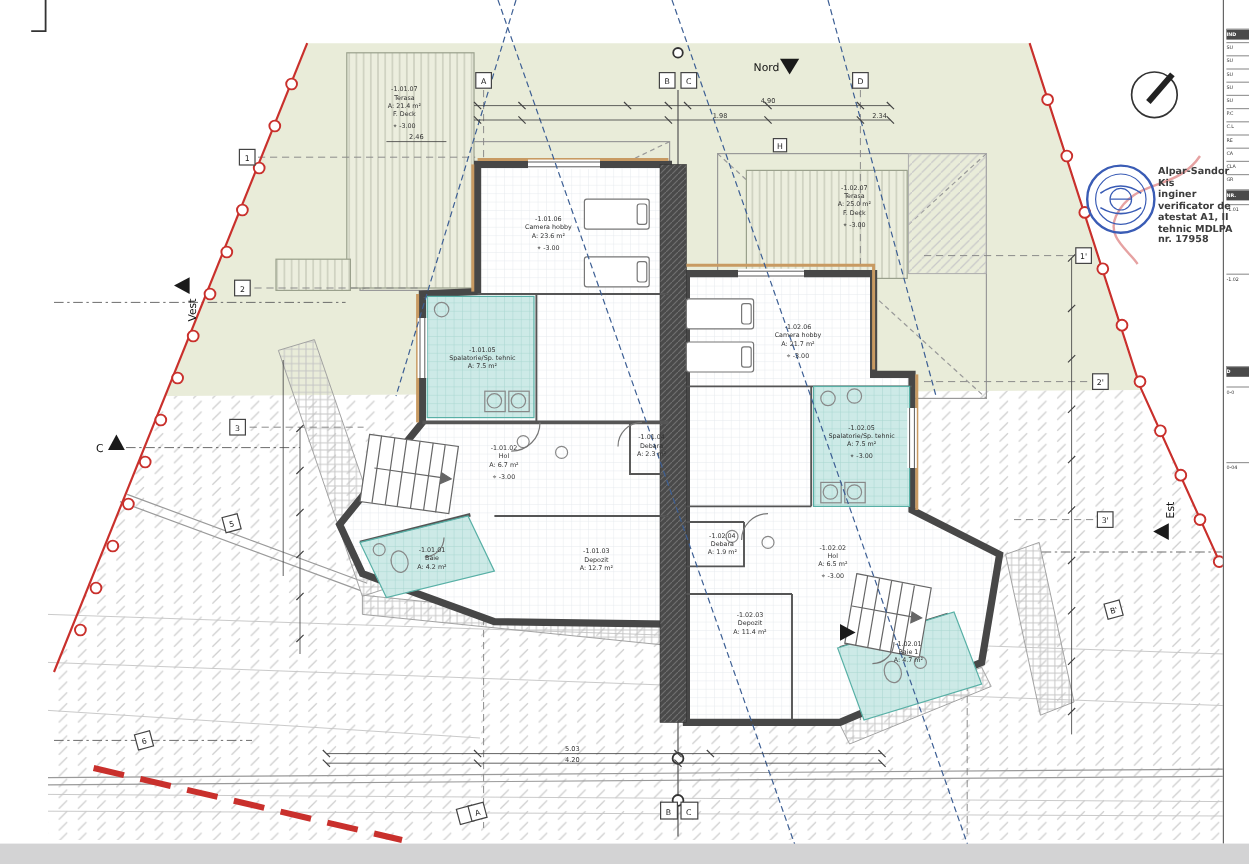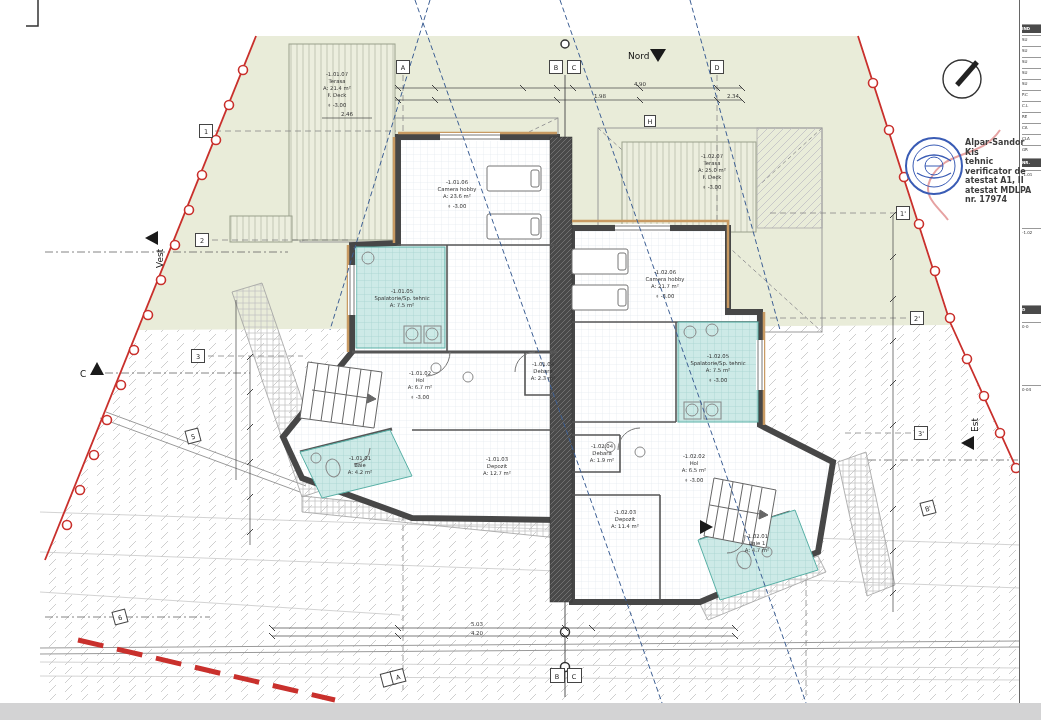--- a/index.html
+++ b/index.html
@@ -500,23 +500,23 @@
   <svg width="62" height="70">
     <circle cx="31" cy="38" r="28" fill="none" stroke="#3a5cb5" stroke-width="2"></circle>
     <circle cx="31" cy="38" r="21" fill="none" stroke="#3a5cb5" stroke-width="1"></circle>
     <circle cx="31" cy="38" r="9" fill="none" stroke="#3a5cb5" stroke-width="1"></circle>
     <path d="M14,33 q17,-12 34,0" fill="none" stroke="#3a5cb5" stroke-width="1.4"></path>
     <path d="M14,45 q17,10 34,0" fill="none" stroke="#3a5cb5" stroke-width="1.4"></path>
     <line x1="22" y1="38" x2="40" y2="38" stroke="#3a5cb5" stroke-width="1"></line>
   </svg>
   <div class="txt">
     <div>Alpar-Sandor Kis</div>
-    <div>tehnic</div>
+    <div>inginer</div>
     <div>verificator de</div>
     <div>atestat A1, II</div>
-    <div>atestat MDLPA</div>
-    <div>nr. 17974</div>
+    <div>tehnic MDLPA</div>
+    <div>nr. 17958</div>
   </div>
 </div>
 
 <div id="footer-bar"></div>
 
 </div>
 
 </body></html>

